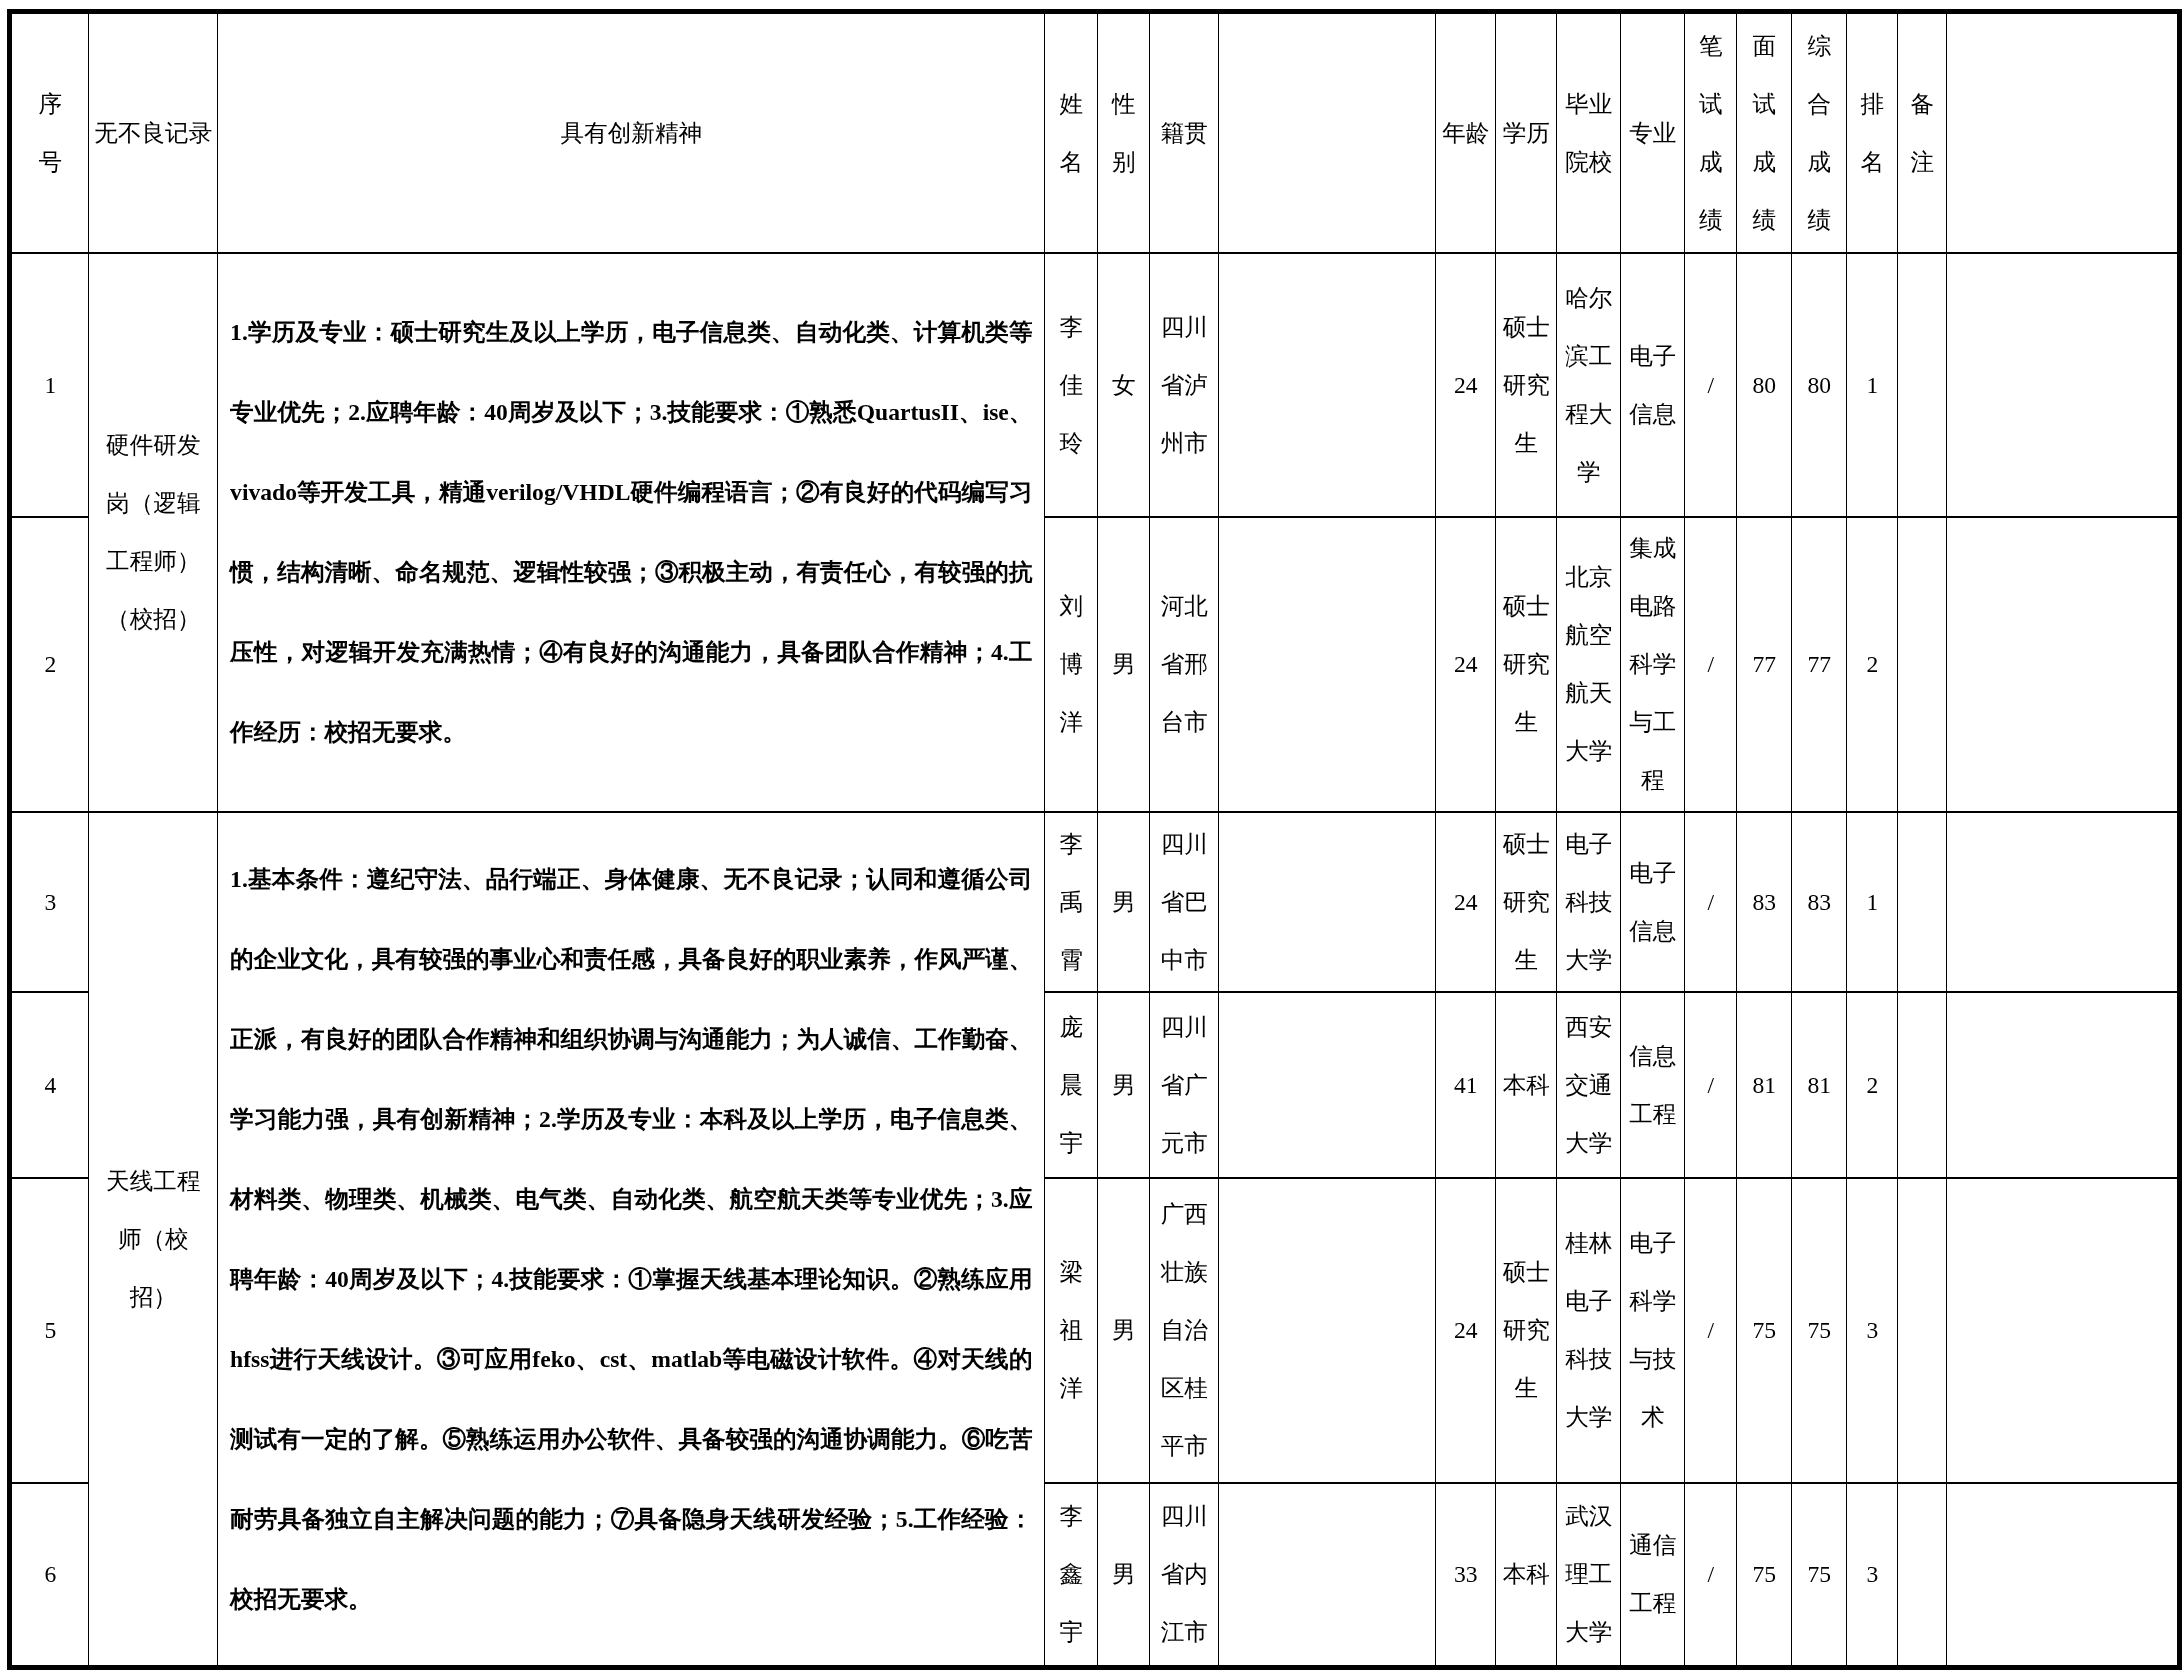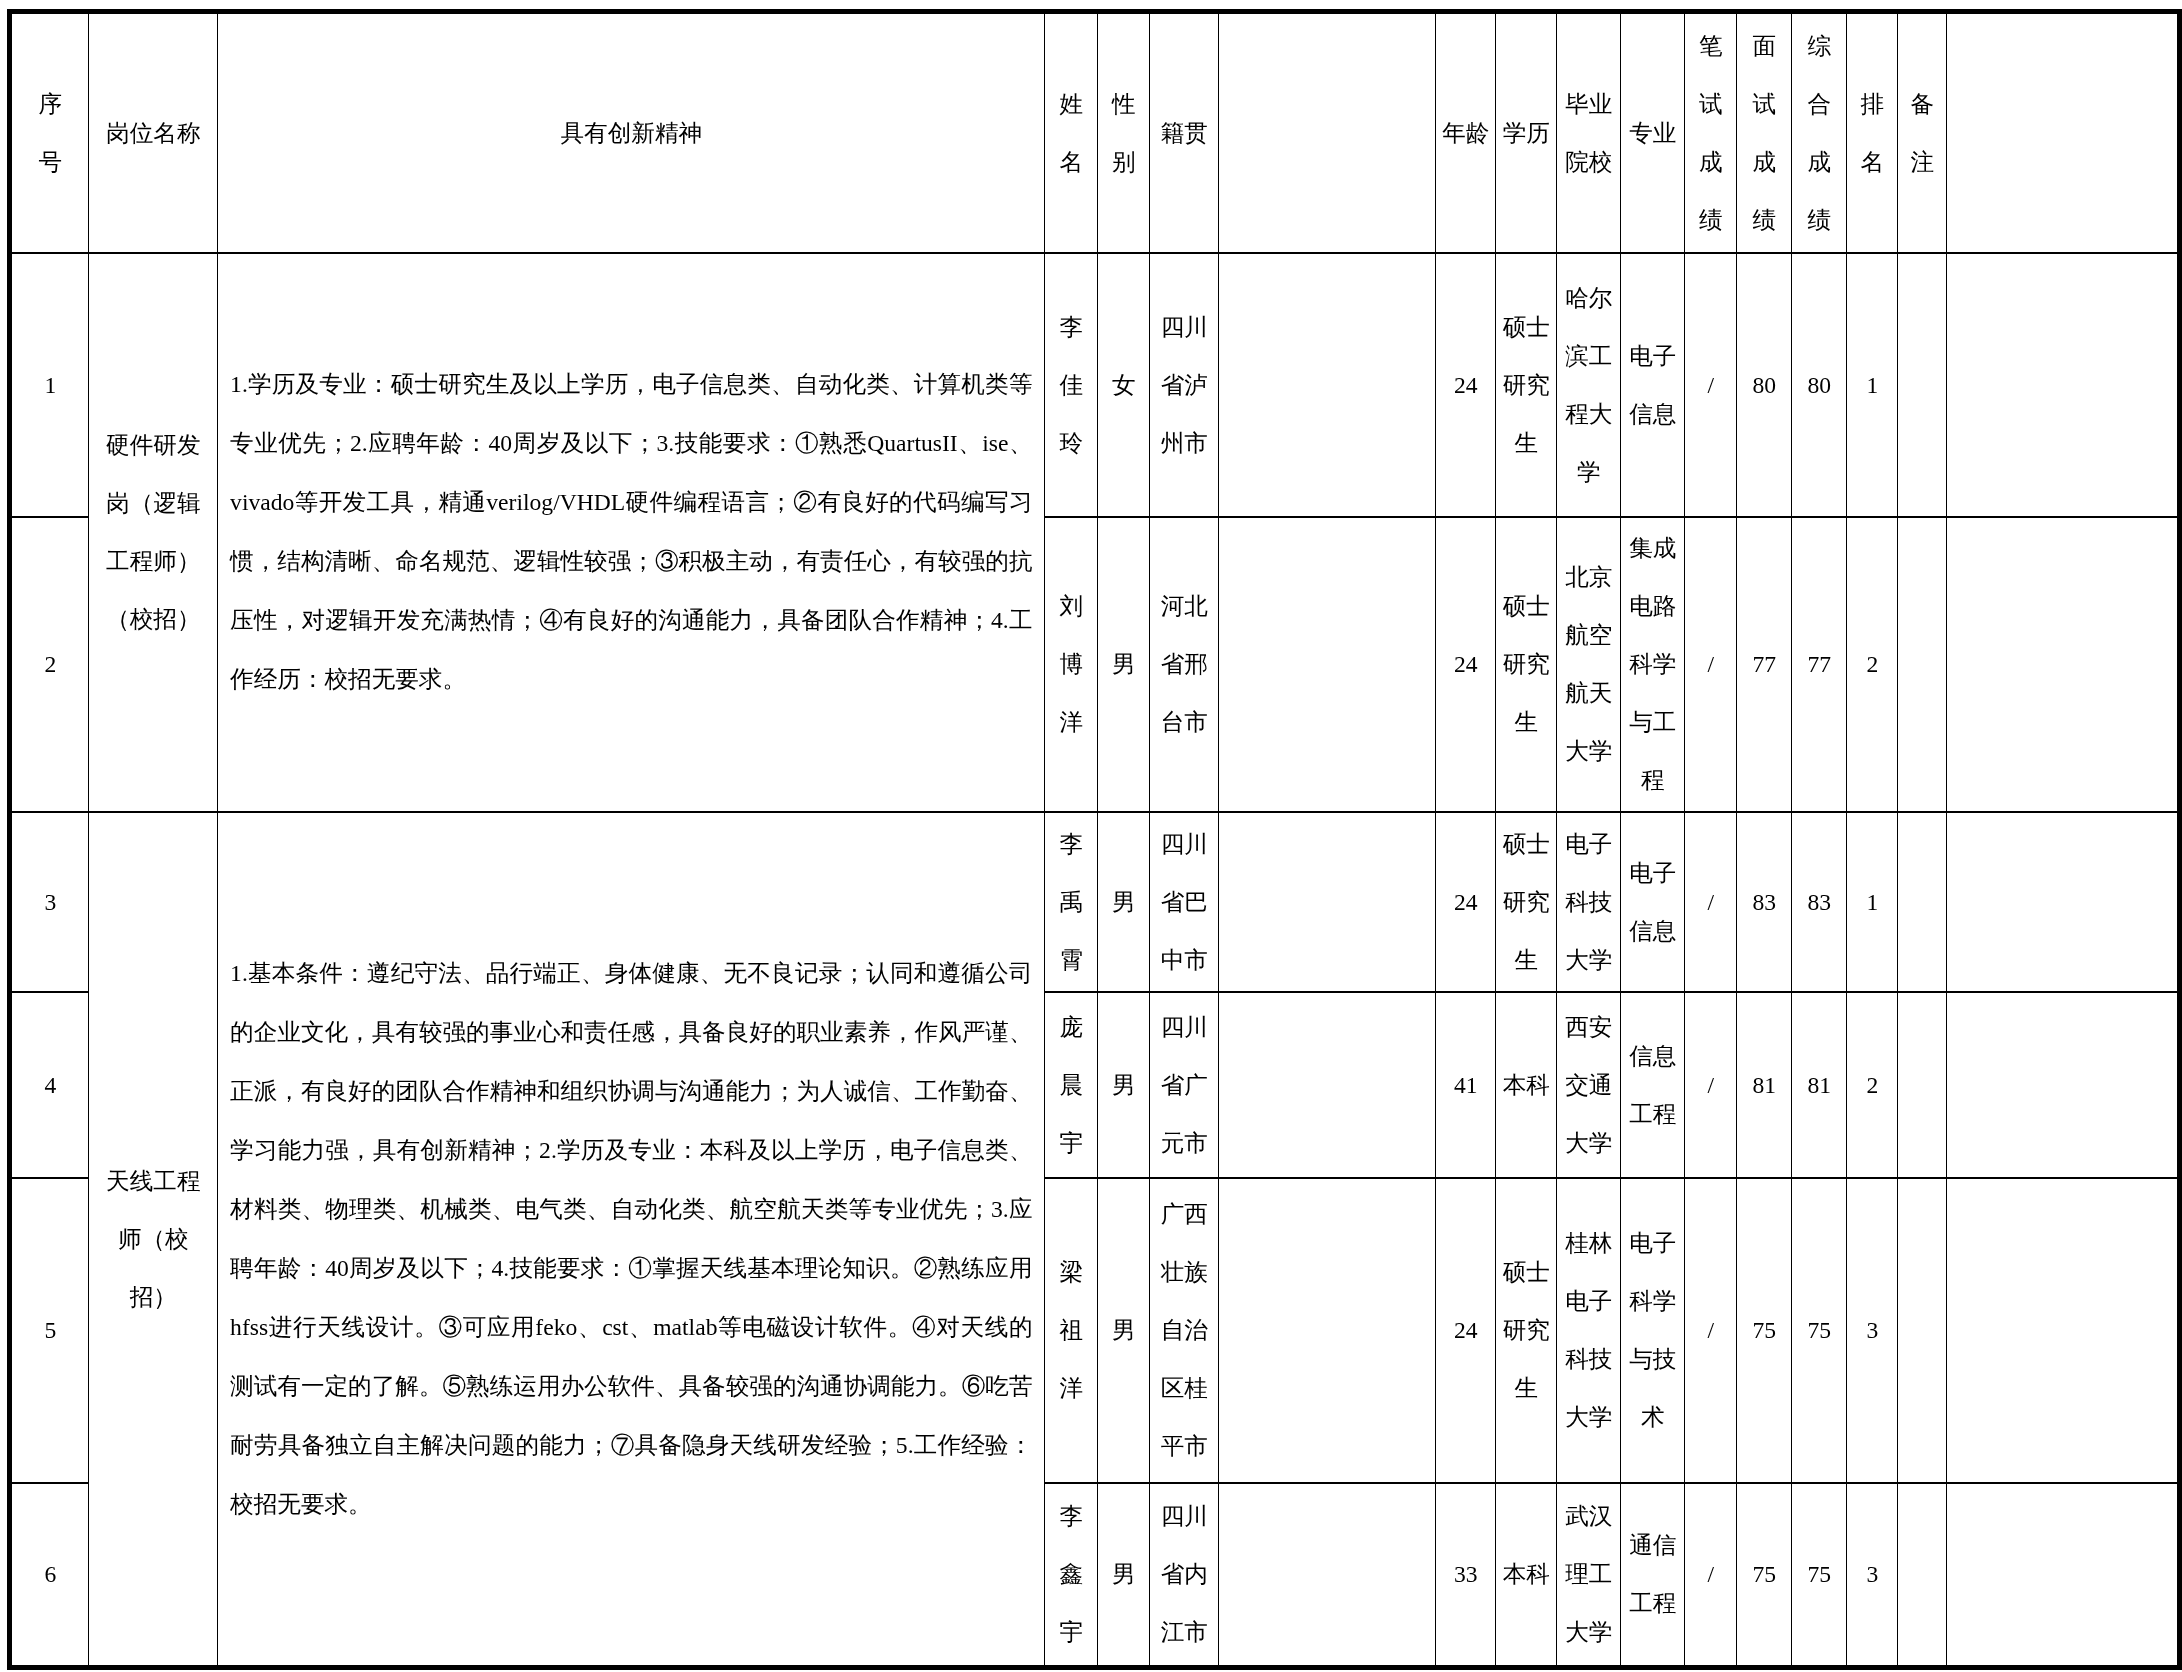--- a/index.html
+++ b/index.html
@@ -31,21 +31,22 @@
     vertical-align: middle;
     font-size: 23.6px;
     line-height: 58px;
     white-space: pre-line;
     overflow: hidden;
   }
   table.roster td.req {
     text-align: justify;
     white-space: normal;
     padding: 0 11.8px;
-    line-height: 59px;
+    line-height: 80px;
+    font-weight: bold;
   }
   
   col.c-seq      { width: 79px; }
   col.c-pos      { width: 129px; }
   col.c-req      { width: 827px; }
   col.c-name     { width: 53px; }
   col.c-gender   { width: 52px; }
   col.c-home     { width: 69px; }
   col.c-gap1     { width: 217px; }
   col.c-age      { width: 60px; }
@@ -81,21 +82,21 @@
         <col class="c-overall">
         <col class="c-rank">
         <col class="c-remark">
         <col class="c-gap2">
     </colgroup>
 
     <tbody>
         <tr style="height:241px;">
       <td>序
 号</td>
-      <td>岗位名称</td>
+      <td>无不良记录</td>
       <td>具有创新精神</td>
       <td>姓名</td>
       <td>性
 别</td>
       <td>籍贯</td>
       <td></td>
       <td>年龄</td>
       <td>学历</td>
       <td>毕业
 院校</td>

